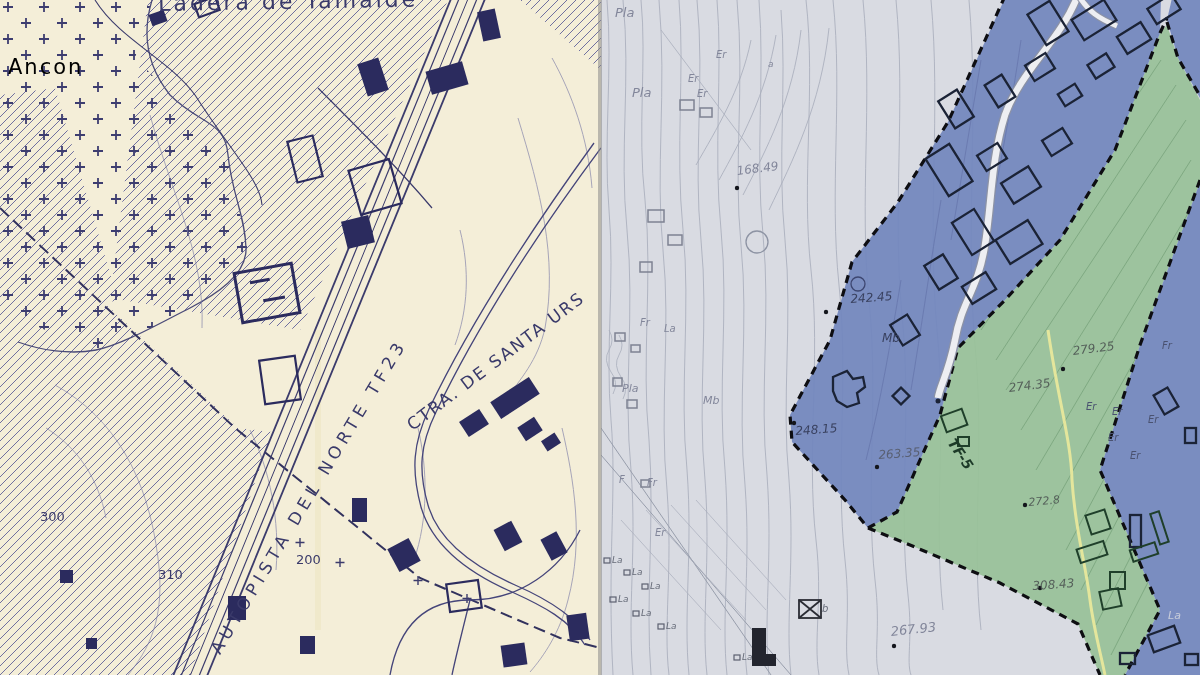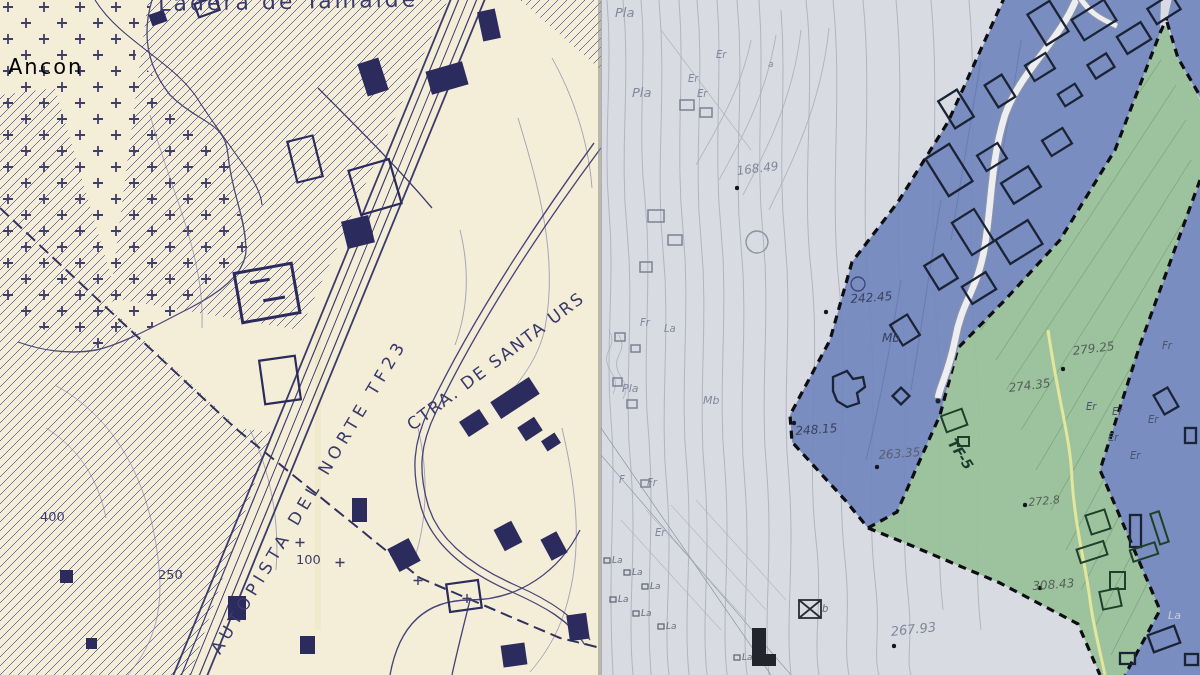--- a/index.html
+++ b/index.html
@@ -117,23 +117,23 @@
           <rect x="354" y="164" width="42" height="46" transform="rotate(-16 375 187)"></rect>
           <rect x="196" y="0" width="22" height="14" transform="rotate(-20 207 7)"></rect>
           <path d="M238,268 h58 v50 h-58 z M252,280 h20 M262,300 h22" stroke-width="3" transform="rotate(-10 267 293)"></path>
         </g>
       </g>
     </svg>
   <span class="lbl " style="left: 158px; top: -7px; font-size: 22px; transform: rotate(-1deg); letter-spacing: 3px; color: rgb(58, 58, 106);">Ladera de Tamaide</span>
       <span class="lbl " style="left: 8px; top: 57px; font-size: 21px; letter-spacing: 2px; color: #000000;">Ancon</span>
       <span class="lbl " style="left: 208px; top: 648px; font-size: 17px; transform: rotate(-59deg); letter-spacing: 5px; color: rgb(58, 58, 106);">AUTOPISTA DEL NORTE TF23</span>
       <span class="lbl " style="left: 404px; top: 420px; font-size: 17px; transform: rotate(-37deg); letter-spacing: 2px; color: rgb(58, 58, 106);">CTRA. DE SANTA URS</span>
-      <span class="lbl " style="left: 40px; top: 510px; font-size: 13px; color: rgb(58, 58, 106);">400</span>
-      <span class="lbl " style="left: 158px; top: 568px; font-size: 13px; color: rgb(58, 58, 106);">250</span>
-      <span class="lbl " style="left: 296px; top: 553px; font-size: 13px; color: rgb(58, 58, 106);">100</span>
+      <span class="lbl " style="left: 40px; top: 510px; font-size: 13px; color: rgb(58, 58, 106);">300</span>
+      <span class="lbl " style="left: 158px; top: 568px; font-size: 13px; color: rgb(58, 58, 106);">310</span>
+      <span class="lbl " style="left: 296px; top: 553px; font-size: 13px; color: rgb(58, 58, 106);">200</span>
     </div>
 
   <div class="panel panel-right">
     <svg width="599" height="675" viewBox="0 0 599 675">
       <defs>
         <clipPath id="greenclip">
           <polygon points="559,33 566,25 577,58 599,100 599,182 539,345 499,470 559,610 524,675 499,675 477,624 399,583 309,545 267,528 296,512 339,415 357,348 404,300 459,240 514,150"></polygon>
         </clipPath>
         <clipPath id="blueclip">
           <polygon points="404,-2 560,-2 559,33 514,150 459,240 404,300 357,348 339,415 296,512 267,528 244,500 191,442 189,415 229,340 251,262 297,202 347,122"></polygon>

